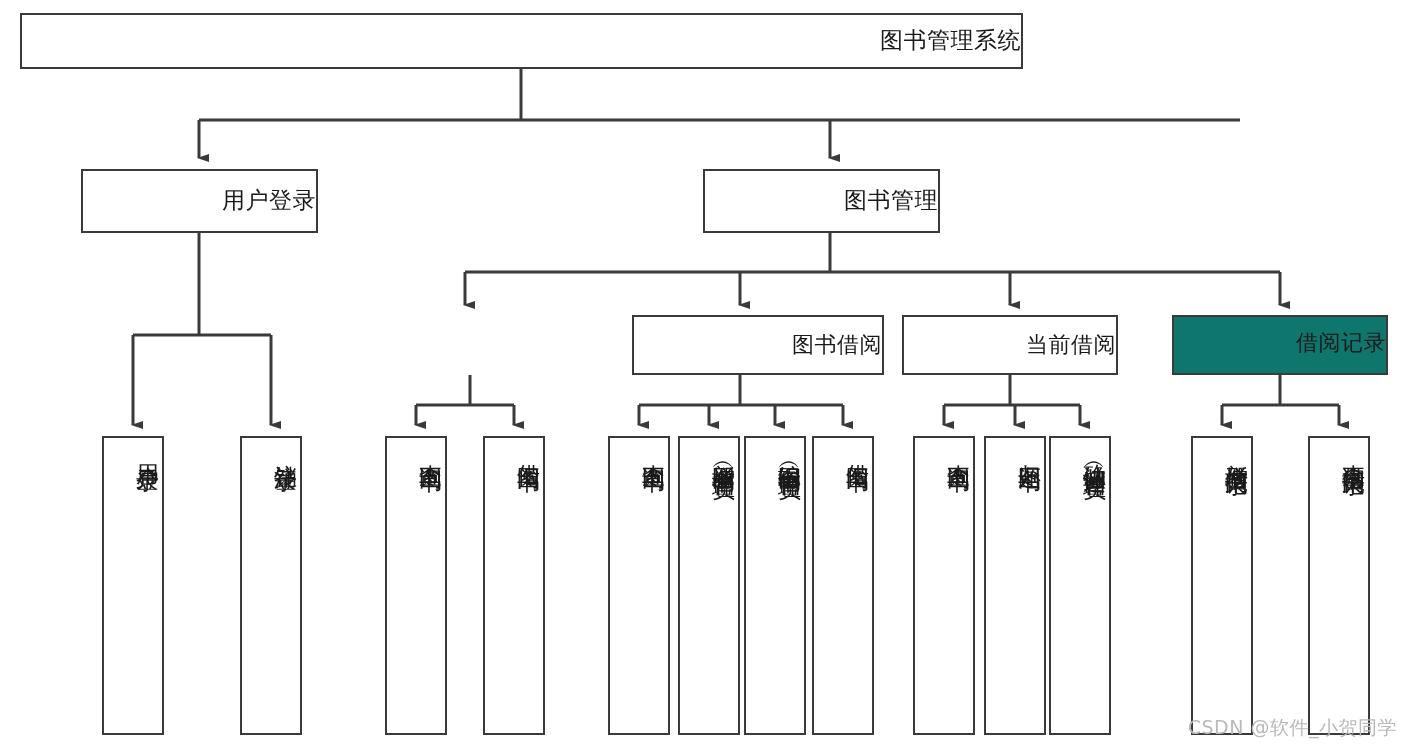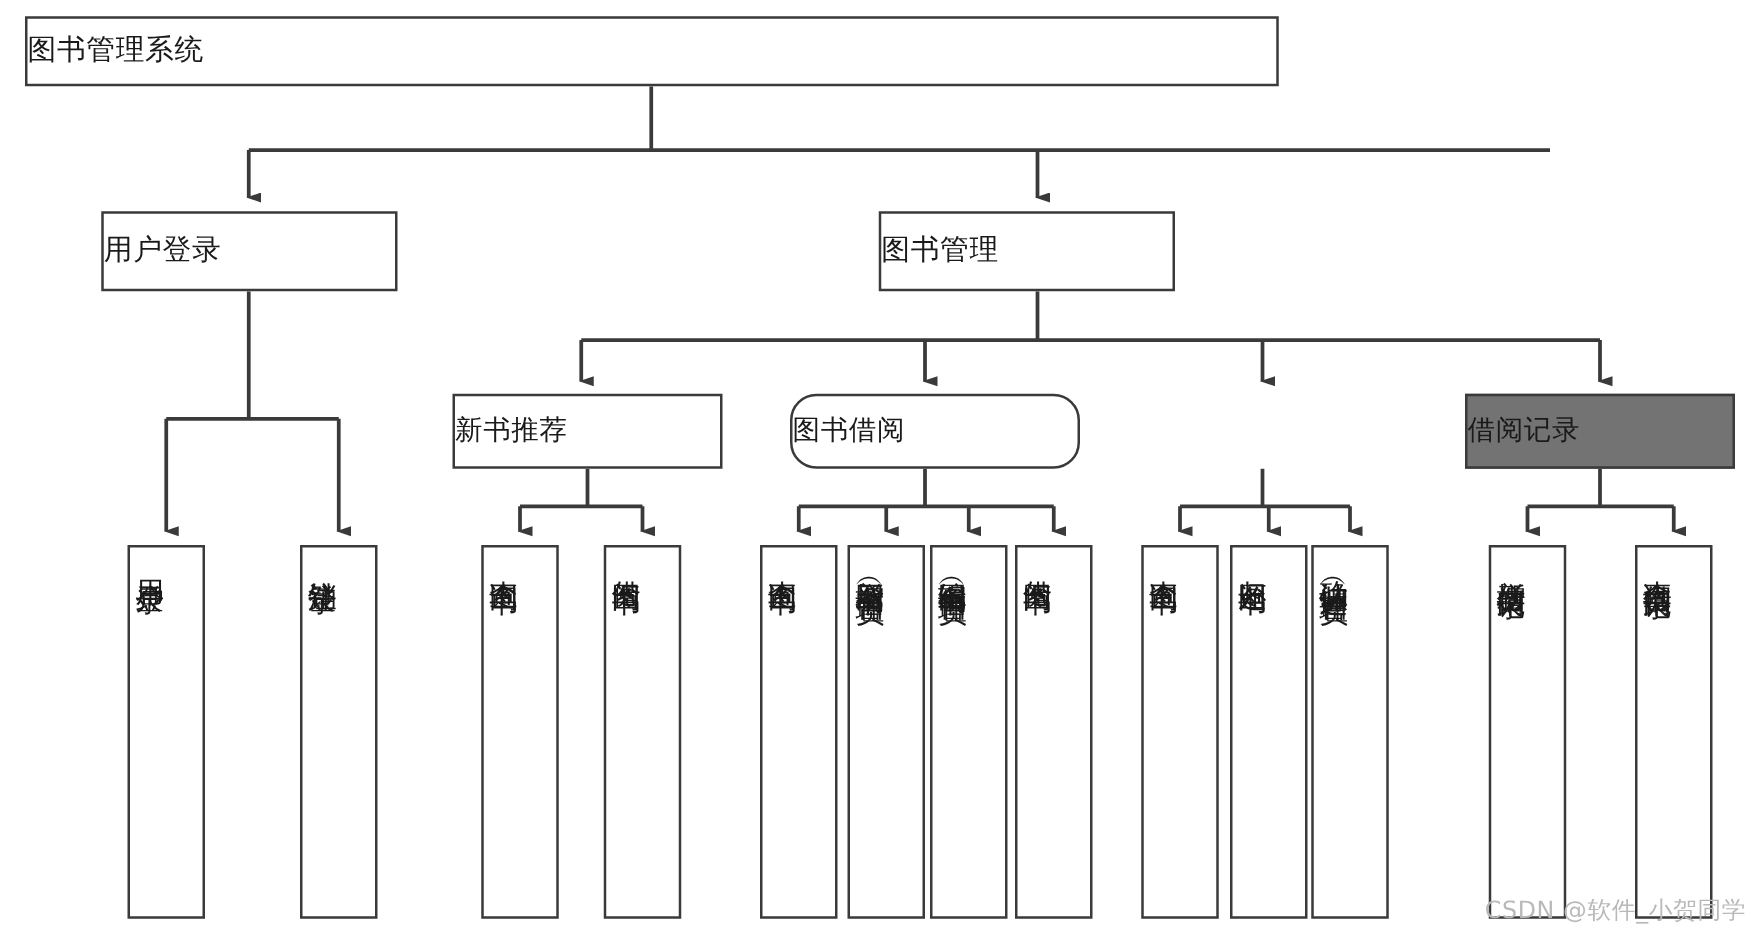--- a/index.html
+++ b/index.html
@@ -25,21 +25,21 @@
     width: 1405px;
     height: 747px;
   }
   .node {
     position: absolute;
     box-sizing: border-box;
     background: #ffffff;
     border: 2px solid #3a3a3a;
     display: flex;
     align-items: center;
-    justify-content: flex-start;
+    justify-content: flex-end;
     color: #1a1a1a;
   }
   .node-label {
     display: block;
     text-align: center;
     line-height: 1.12;
     letter-spacing: 0.5px;
   }
   .node-root {
     font-size: 23px;
@@ -133,27 +133,27 @@
     <span class="node-label">图书管理系统</span>
   </div>
 
   <div class="node node-l2" style="left: 81px; top: 169px; width: 237px; height: 64px; border-color: rgb(58, 58, 58); background: rgb(255, 255, 255); color: rgb(26, 26, 26);">
     <span class="node-label">用户登录</span>
   </div>
   <div class="node node-l2" style="left: 703px; top: 169px; width: 237px; height: 64px; border-color: rgb(58, 58, 58); background: rgb(255, 255, 255); color: rgb(26, 26, 26);">
     <span class="node-label">图书管理</span>
   </div>
 
-  <div class="node node-l3" style="left: 362px; top: 315px; width: 216px; height: 60px; border-color: rgb(58, 58, 58); background: rgb(255, 255, 255); color: rgb(26, 26, 26);">
-    <span class="node-label">新书推荐</span>
-  </div>
-  <div class="node node-l3" style="left: 632px; top: 315px; width: 232px; height: 60px; border-color: rgb(58, 58, 58); background: rgb(255, 255, 255); color: rgb(26, 26, 26); border-radius: 21px;">
+  <div class="node node-l3" style="left: 632px; top: 315px; width: 252px; height: 60px; border-color: rgb(58, 58, 58); background: rgb(255, 255, 255); color: rgb(26, 26, 26);">
     <span class="node-label">图书借阅</span>
   </div>
-  <div class="node node-l3" style="left: 1172px; top: 315px; width: 216px; height: 60px; border-color: rgb(58, 58, 58); background: #737373; color: rgb(26, 26, 26);">
+  <div class="node node-l3" style="left: 902px; top: 315px; width: 216px; height: 60px; border-color: rgb(58, 58, 58); background: rgb(255, 255, 255); color: rgb(26, 26, 26);">
+    <span class="node-label">当前借阅</span>
+  </div>
+  <div class="node node-l3" style="left: 1172px; top: 315px; width: 216px; height: 60px; border-color: rgb(58, 58, 58); background: #0f766e; color: rgb(26, 26, 26); font-family: Liberation Mono, monospace;">
     <span class="node-label">借阅记录</span>
   </div>
 
   <div class="node node-leaf" style="left: 102px; top: 436px; width: 62px; height: 299px; border-color: rgb(58, 58, 58); background: rgb(255, 255, 255); color: rgb(26, 26, 26);">
     <span class="node-label">用户登录</span>
   </div>
   <div class="node node-leaf" style="left: 240px; top: 436px; width: 62px; height: 299px; border-color: rgb(58, 58, 58); background: rgb(255, 255, 255); color: rgb(26, 26, 26);">
     <span class="node-label">注销登录</span>
   </div>
   <div class="node node-leaf" style="left: 385px; top: 436px; width: 62px; height: 299px; border-color: rgb(58, 58, 58); background: rgb(255, 255, 255); color: rgb(26, 26, 26);">

